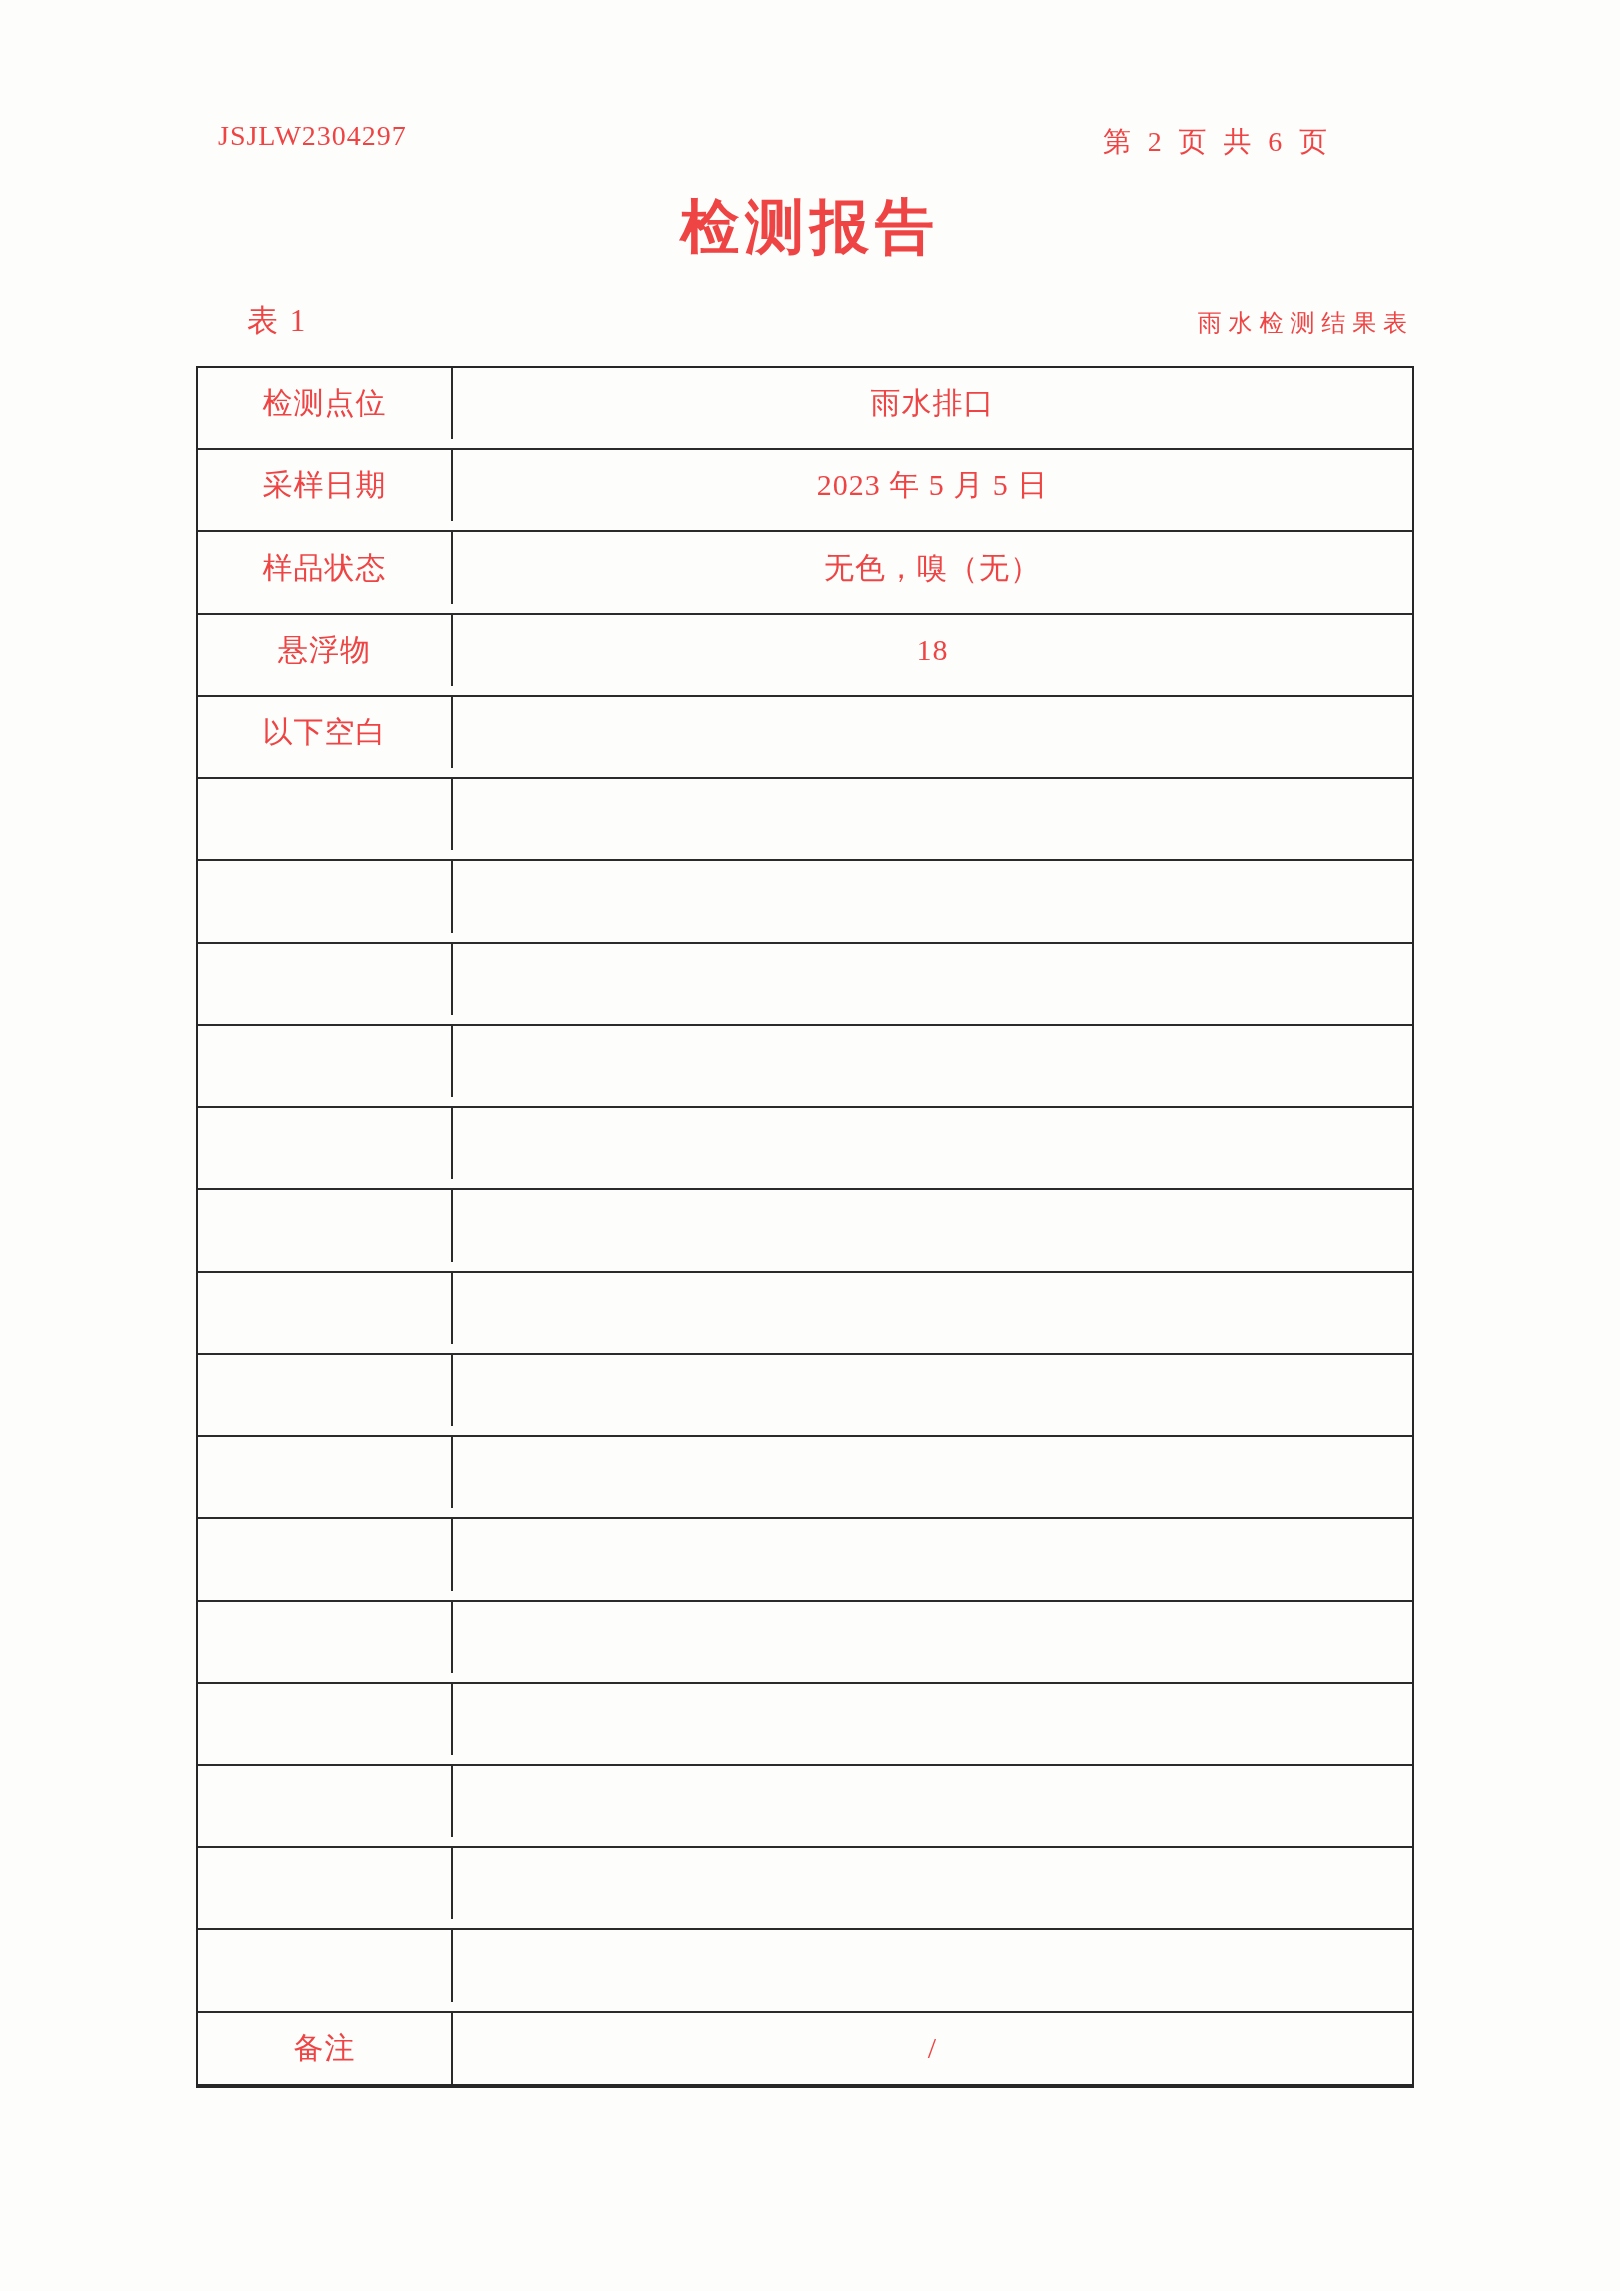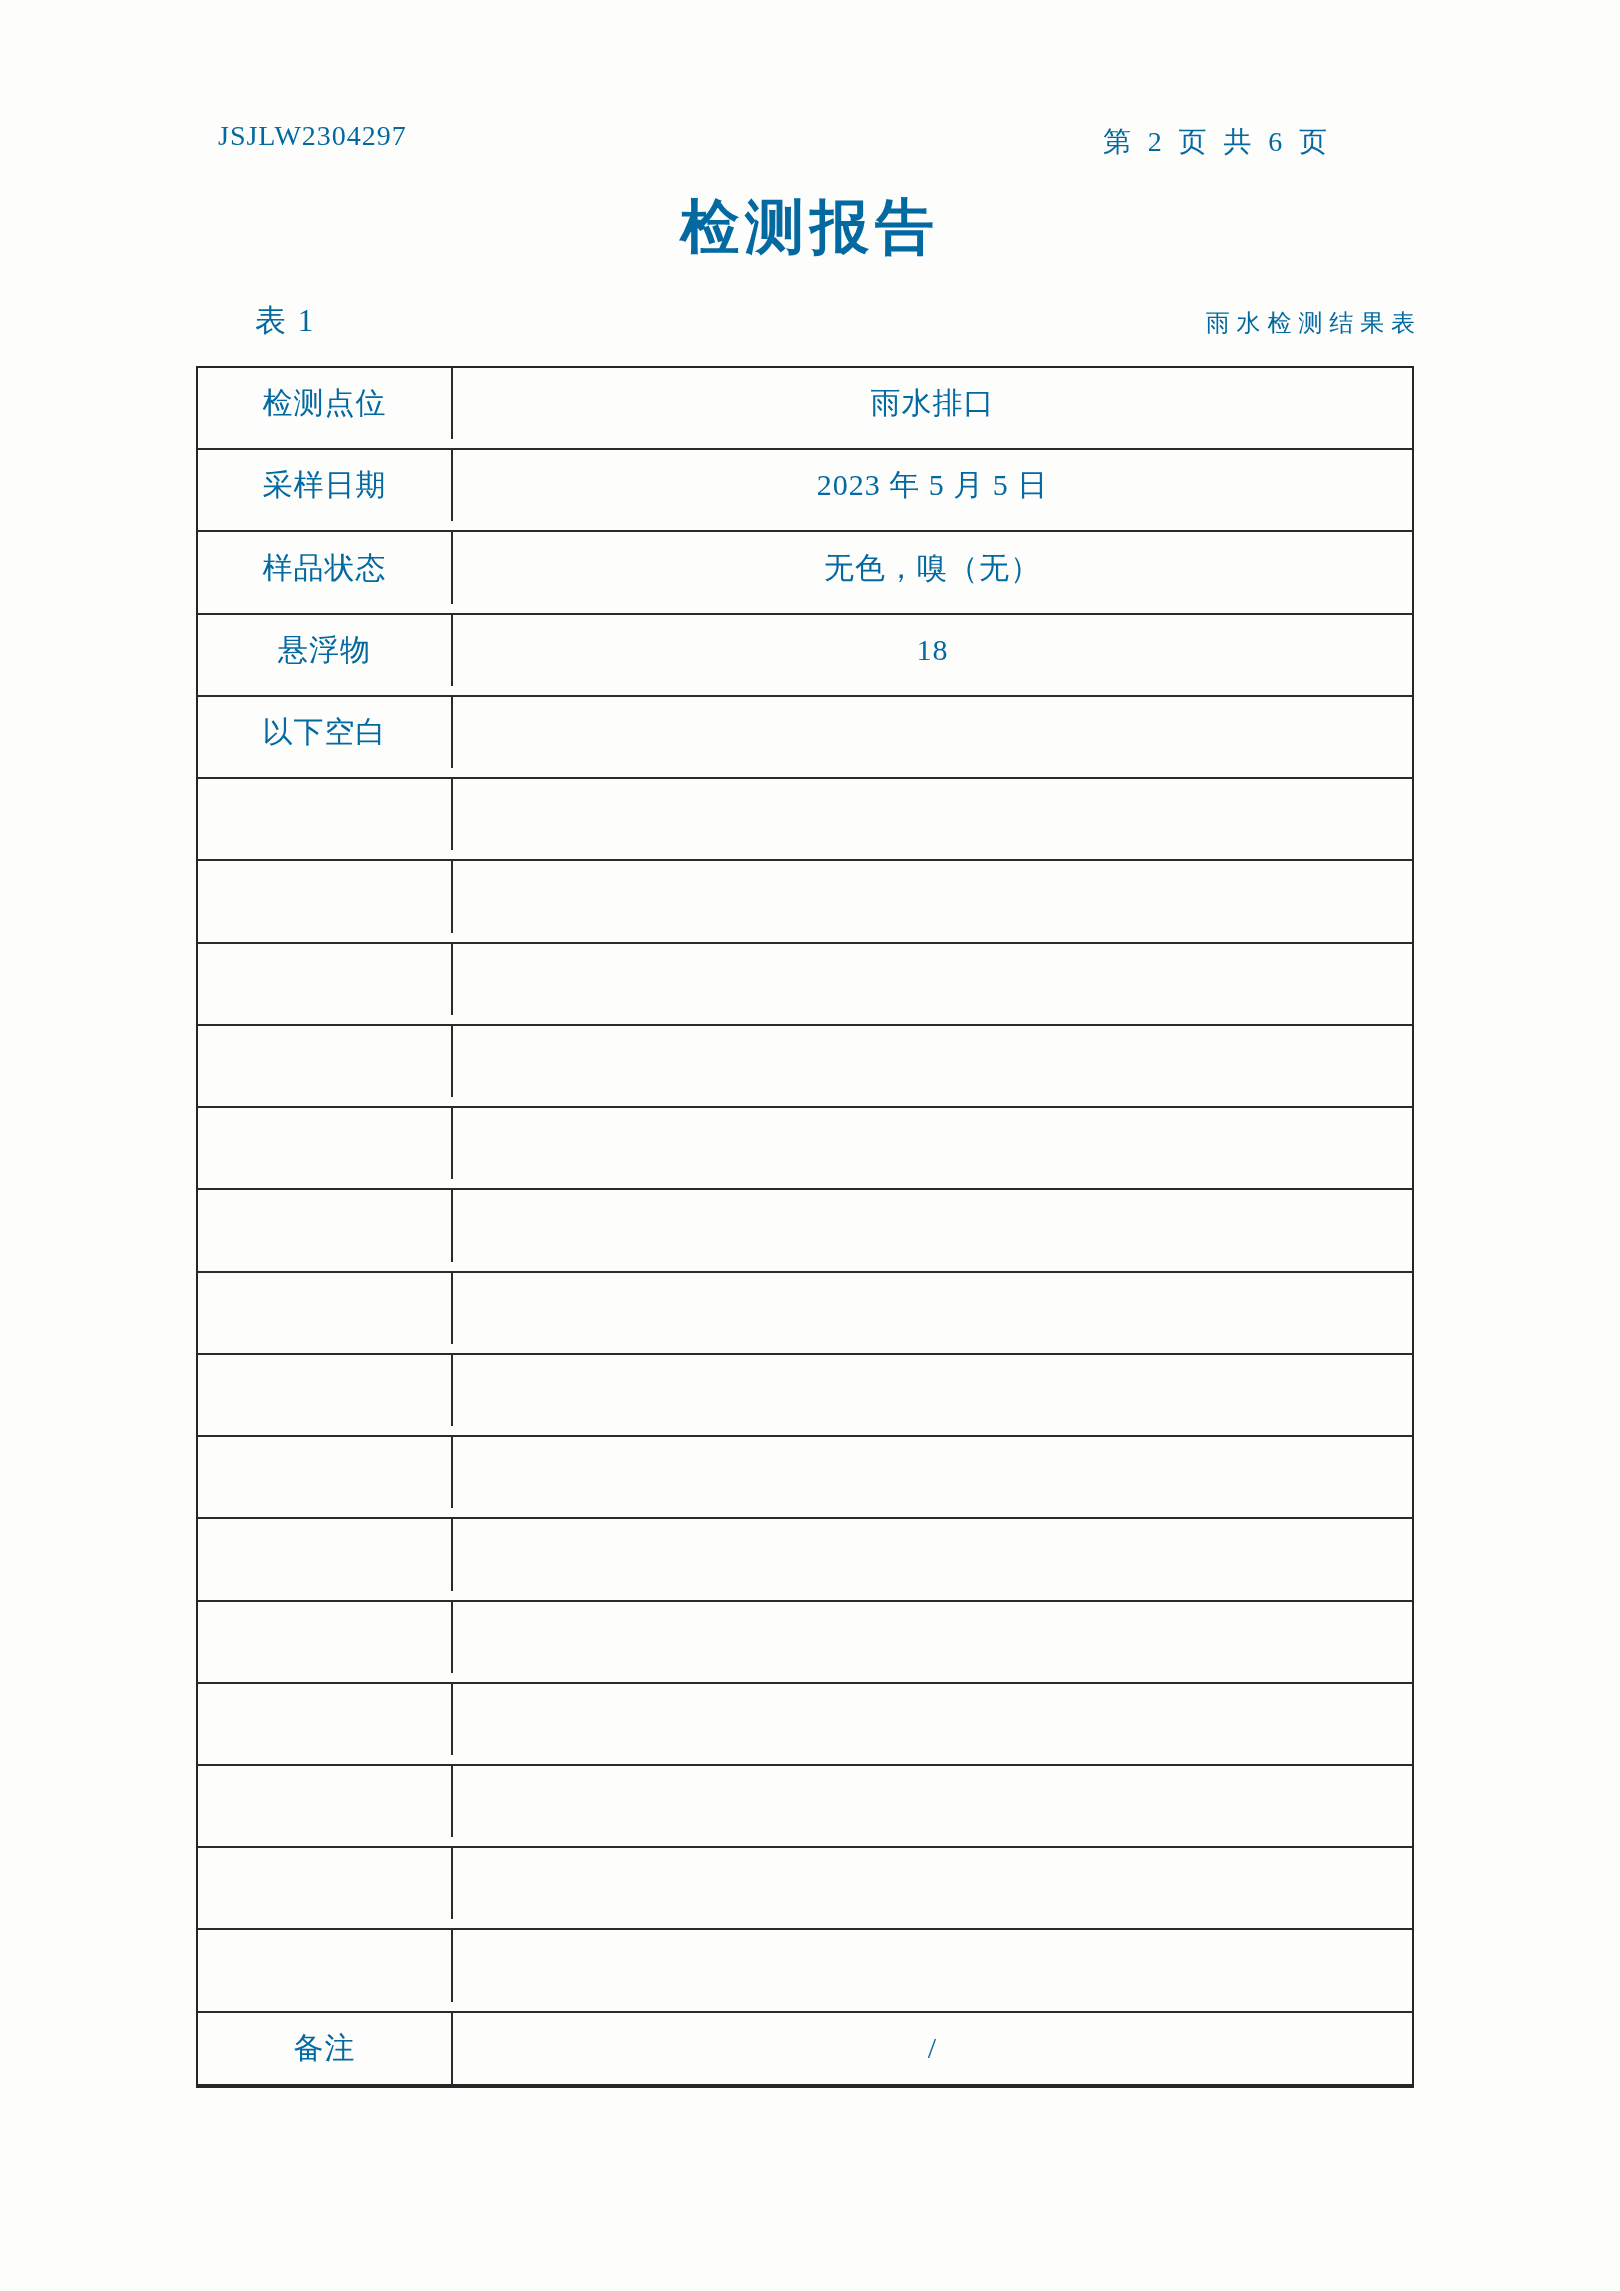--- a/index.html
+++ b/index.html
@@ -6,21 +6,21 @@
     margin: 0;
     padding: 0;
     background: #e8e8e8;
   }
   .page {
     position: relative;
     width: 1620px;
     height: 2292px;
     margin: 0 auto;
     background: #fdfdfc;
-    color: #0369a1;
+    color: #ef4444;
     font-family: "Liberation Serif", "DejaVu Serif", serif;
     overflow: hidden;
   }
   .report-no {
     position: absolute;
     left: 218px;
     top: 120px;
     font-size: 28px;
     letter-spacing: 1px;
   }
@@ -38,21 +38,21 @@
     left: 0;
     width: 100%;
     text-align: center;
     font-size: 59px;
     font-weight: bold;
     letter-spacing: 5.9px;
   }
   .caption {
     position: absolute;
     top: 300px;
-    left: 204px;
+    left: 196px;
     width: 1218px;
     display: flex;
     align-items: baseline;
     font-size: 31px;
     font-family: Liberation Serif, serif;
   }
   .caption-left {
     flex: 1;
     padding-left: 51px;
     letter-spacing: 2px;

